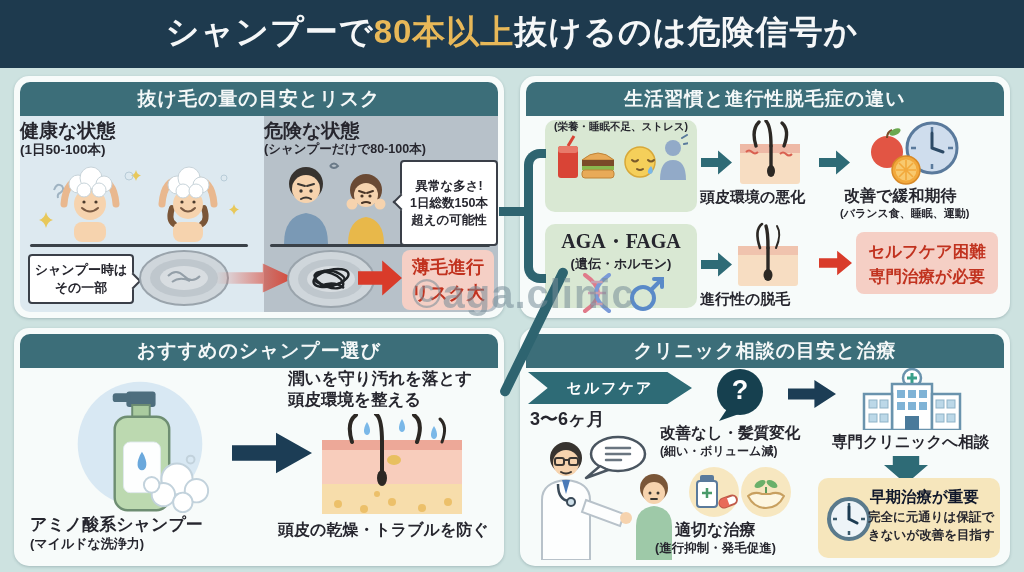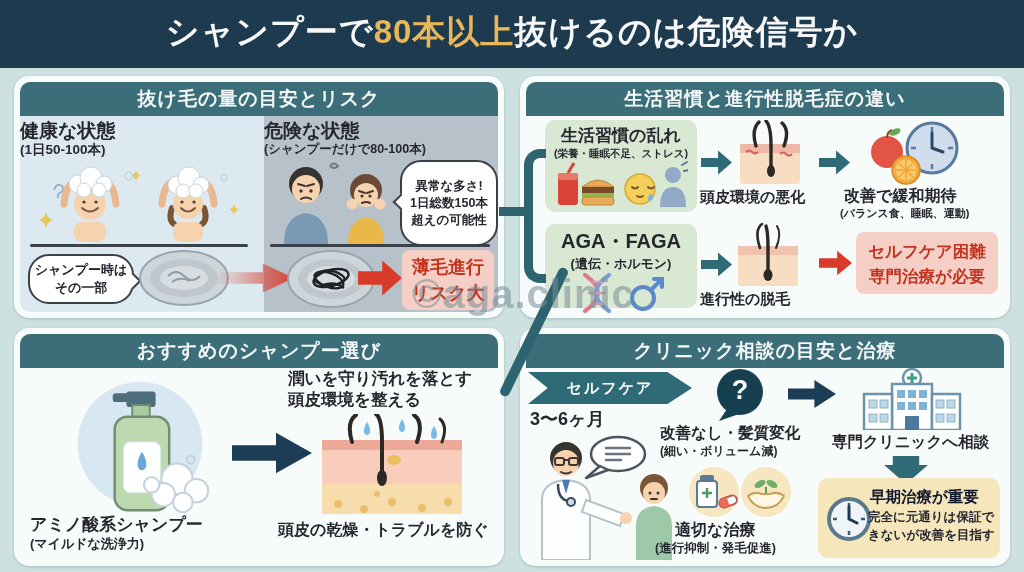--- a/index.html
+++ b/index.html
@@ -26,21 +26,21 @@
   .teal{background:#2e6b76;} .navy{background:#1c3d55;} .red{background:#d93b2a;}
   .fadearr{background:linear-gradient(90deg,rgba(217,59,42,0),rgba(217,59,42,.92));
            clip-path:polygon(0 32%,60% 32%,60% 5%,100% 50%,60% 95%,60% 68%,0 68%);}
   .banner{clip-path:polygon(0 0,85% 0,100% 50%,85% 100%,0 100%,12% 50%);background:#2e6b76;
           color:#fff;font-weight:bold;font-size:15px;text-align:center;line-height:32px;letter-spacing:2px;}
   
   .gbox{position:absolute;background:#d9e8d3;border-radius:10px;text-align:center;}
   .pinkbox{position:absolute;background:#f5cfc5;border-radius:8px;text-align:center;color:#c1321f;font-weight:bold;}
   .ybox{position:absolute;background:#f6e6bc;border-radius:10px;}
   
-  .bubble{position:absolute;background:#fff;border:2.5px solid #3a3f48;border-radius:21px;text-align:center;
+  .bubble{position:absolute;background:#fff;border:2.5px solid #3a3f48;border-radius:4px;text-align:center;
           font-weight:bold;display:flex;flex-direction:column;justify-content:center;}
   .bubble.tr::after{content:'';position:absolute;right:-7px;top:42%;width:10px;height:10px;background:#fff;
           border-top:2.5px solid #3a3f48;border-right:2.5px solid #3a3f48;transform:rotate(45deg);}
   .bubble.tl::after{content:'';position:absolute;left:-7px;top:42%;width:10px;height:10px;background:#fff;
           border-left:2.5px solid #3a3f48;border-bottom:2.5px solid #3a3f48;transform:rotate(45deg);}
   .divider{position:absolute;height:3px;background:#3a4148;border-radius:2px;}
   
   .hline{position:absolute;left:499px;top:207px;width:28px;height:9px;background:#2e6470;z-index:2;}
   .bracket{position:absolute;left:524px;top:149px;width:22px;height:134px;border:9px solid #2e6470;border-right:none;
            border-radius:16px 0 0 16px;box-sizing:border-box;z-index:2;}
@@ -178,21 +178,20 @@
         <div>リスク大</div>
       </div>
     </div>
   </section>
 
   <section class="panel" style="left:520px;top:76px;width:490px;height:242px;">
     <div class="phead">生活習慣と進行性脱毛症の違い</div>
     <div class="pbody">
 
       <div class="gbox" style="left:19px;top:4px;width:152px;height:92px;">
-        <div class="b" style="font-size:17px;margin-top:4px;">生活習慣の乱れ</div>
         <div class="b" style="font-size:10.5px;">(栄養・睡眠不足、ストレス)</div>
         <svg width="134" height="48" viewBox="0 0 134 48">
           <g>
             <path d="M14,12 L20,2" stroke="#d94436" stroke-width="3"></path>
             <rect x="4" y="12" width="20" height="32" rx="3" fill="#d94436"></rect>
             <rect x="4" y="12" width="20" height="7" rx="3" fill="#e87a6a"></rect>
             <path d="M28,26 Q44,12 60,26 Z" fill="#e8aa58" stroke="#c08438" stroke-width="1"></path>
             <rect x="28" y="26" width="32" height="6" fill="#7a4a28"></rect>
             <rect x="28" y="32" width="32" height="4" fill="#8ab84e"></rect>
             <rect x="28" y="36" width="32" height="8" rx="3" fill="#e8aa58" stroke="#c08438" stroke-width="1"></rect>
@@ -243,21 +242,21 @@
         <g>
           <circle cx="44" cy="54" r="14" fill="#f2a93c" stroke="#d88a28" stroke-width="1.5"></circle>
           <circle cx="44" cy="54" r="10.5" fill="#f8c96e"></circle>
           <path d="M44,44 v20 M34,54 h20 M37,47 l14,14 M51,47 l-14,14" stroke="#f2a93c" stroke-width="1.6"></path>
         </g>
       </svg>
       <div class="txt b" style="left:318px;top:70px;width:152px;font-size:16px;">改善で緩和期待</div>
       <div class="txt b" style="left:314px;top:91px;width:160px;font-size:11px;">(バランス食、睡眠、運動)</div>
 
       <div class="gbox" style="left:19px;top:108px;width:152px;height:84px;">
-        <div class="b" style="font-size:20px;margin-top:4px;">AGA・FAGA</div>
+        <div class="b" style="font-size:20px;margin-top:4px;font-family:Liberation Serif, serif;">AGA・FAGA</div>
         <div class="b" style="font-size:13px;text-align:center;">(遺伝・ホルモン)</div>
         <svg width="112" height="40" viewBox="0 0 112 40">
           <g>
             <path d="M20,2 Q46,20 20,38" stroke="#e07a8a" stroke-width="4" fill="none" stroke-linecap="round"></path>
             <path d="M44,2 Q18,20 44,38" stroke="#7a9ad8" stroke-width="4" fill="none" stroke-linecap="round"></path>
             <path d="M26,9 h12 M23,20 h18 M26,31 h12" stroke="#c8a0b0" stroke-width="2.5"></path>
           </g>
           <g stroke="#5a8ac8" stroke-width="4" fill="none" stroke-linecap="round">
             <circle cx="78" cy="25" r="11"></circle>
             <path d="M86,17 L97,6 M89,6 h8 v8"></path>

